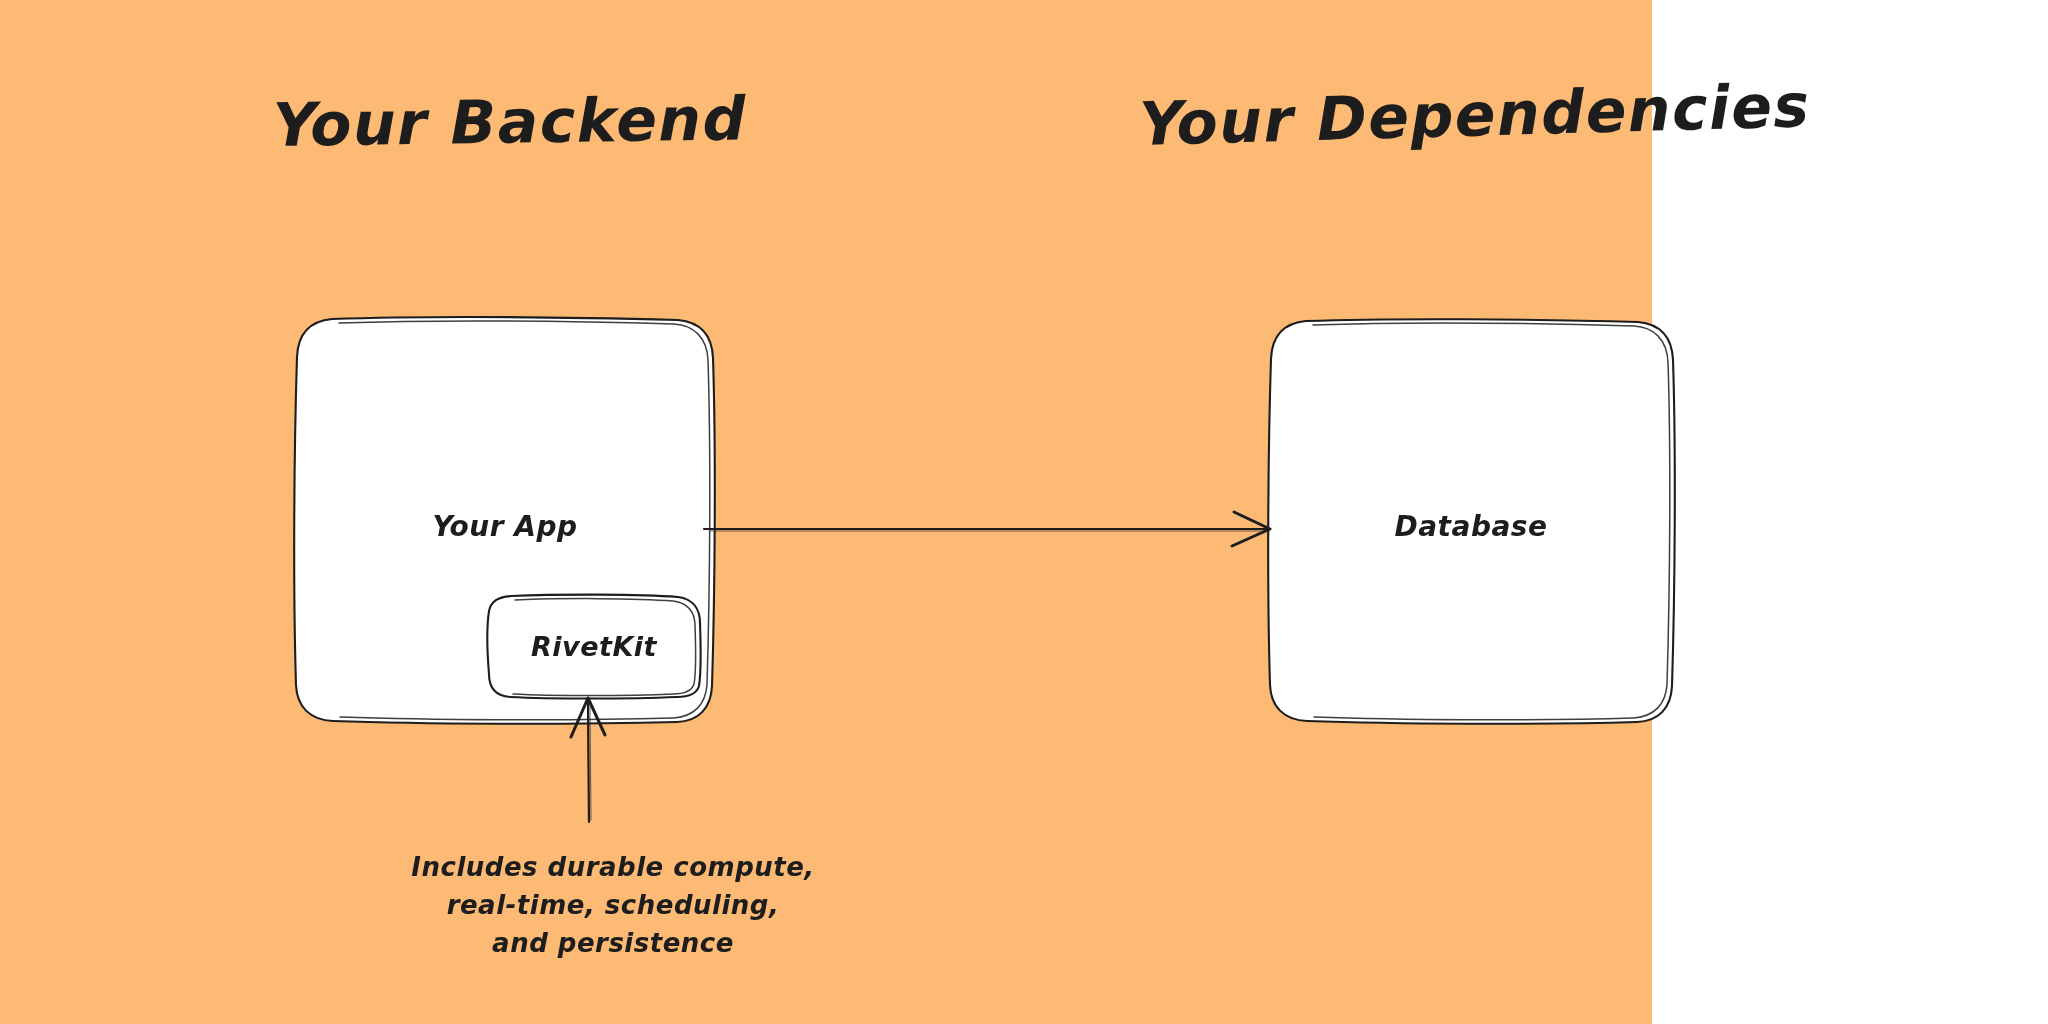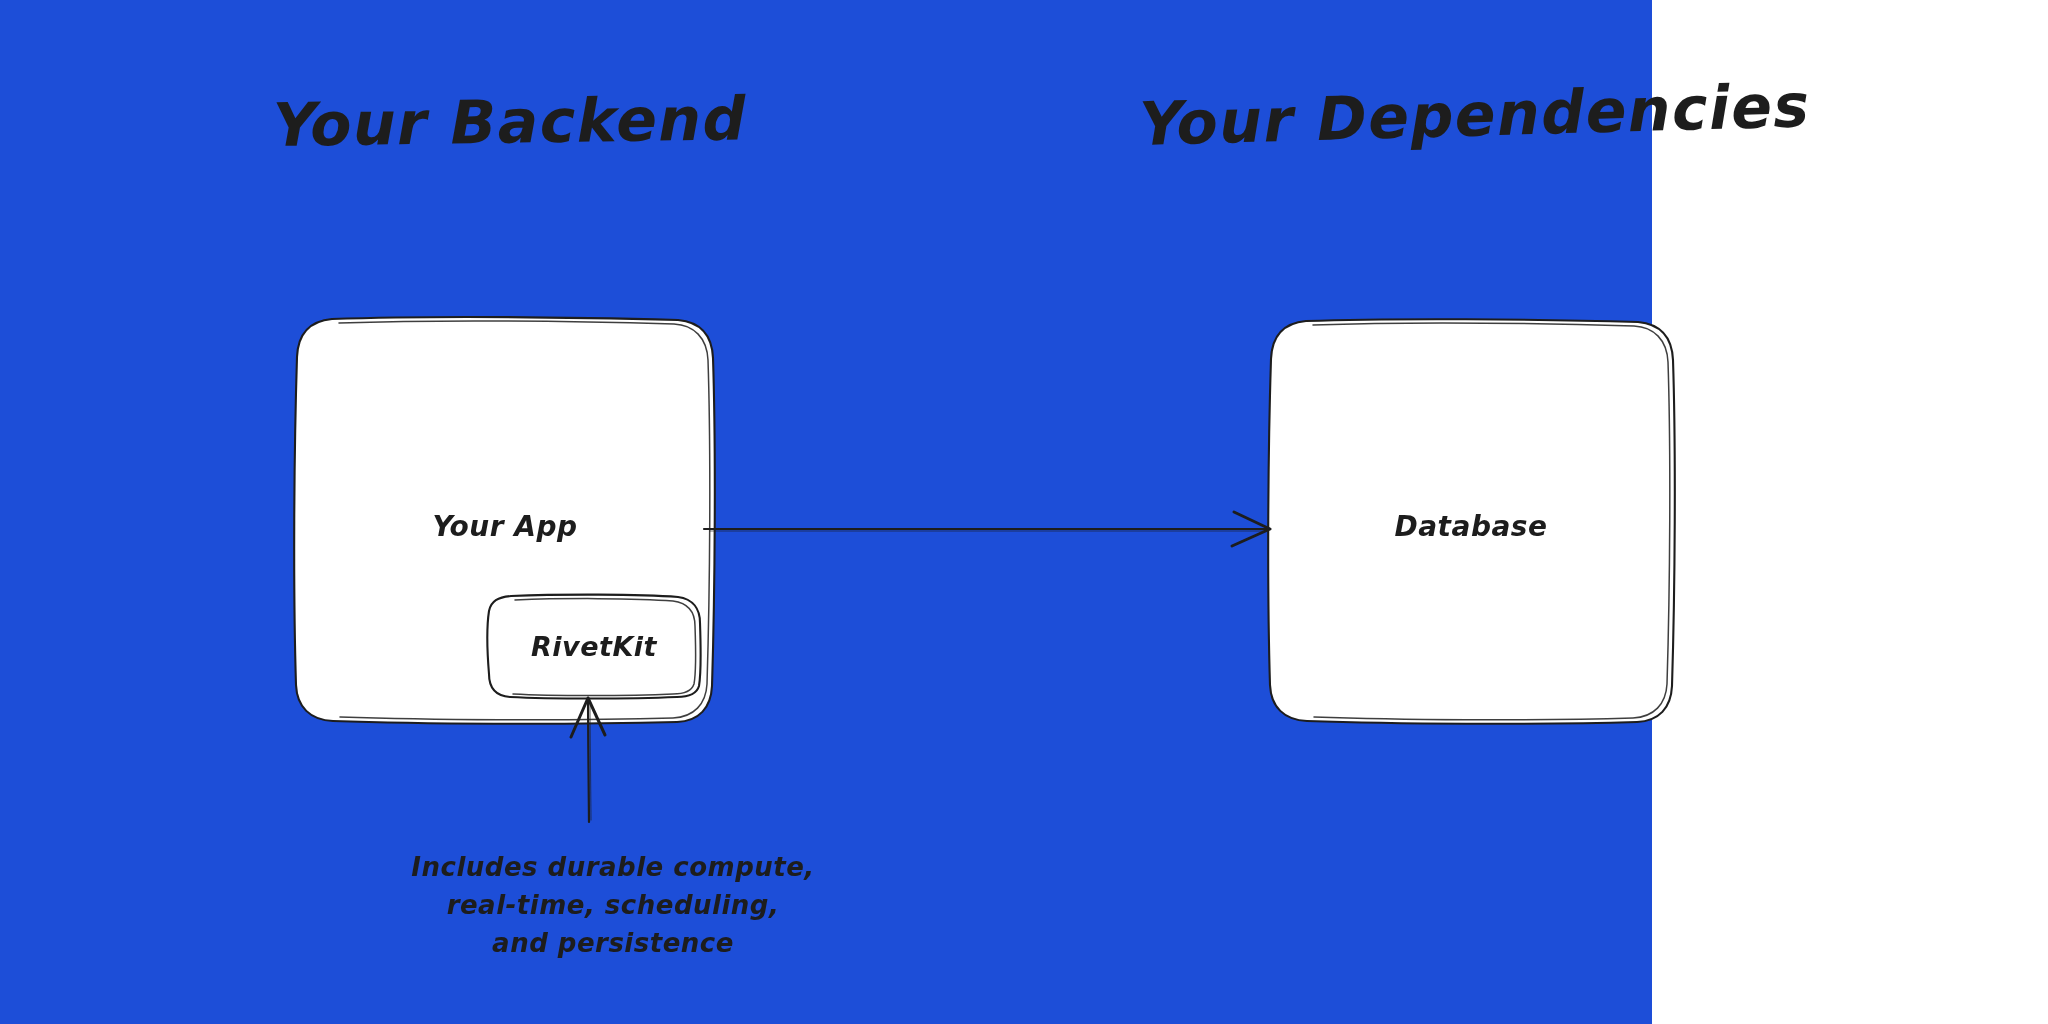--- a/index.html
+++ b/index.html
@@ -11,21 +11,21 @@
   body {
     width: 2048px;
     height: 1024px;
     overflow: hidden;
     font-family: "DejaVu Sans", sans-serif;
   }
   #canvas {
     position: relative;
     width: 1652px;
     height: 1024px;
-    background: #1d4ed8;
+    background: #fdba74;
   }
   #canvas > svg {
     position: absolute;
     top: 0;
     left: 0;
     width: 2048px;
     height: 1024px;
     overflow: visible;
   }
   .hand {

